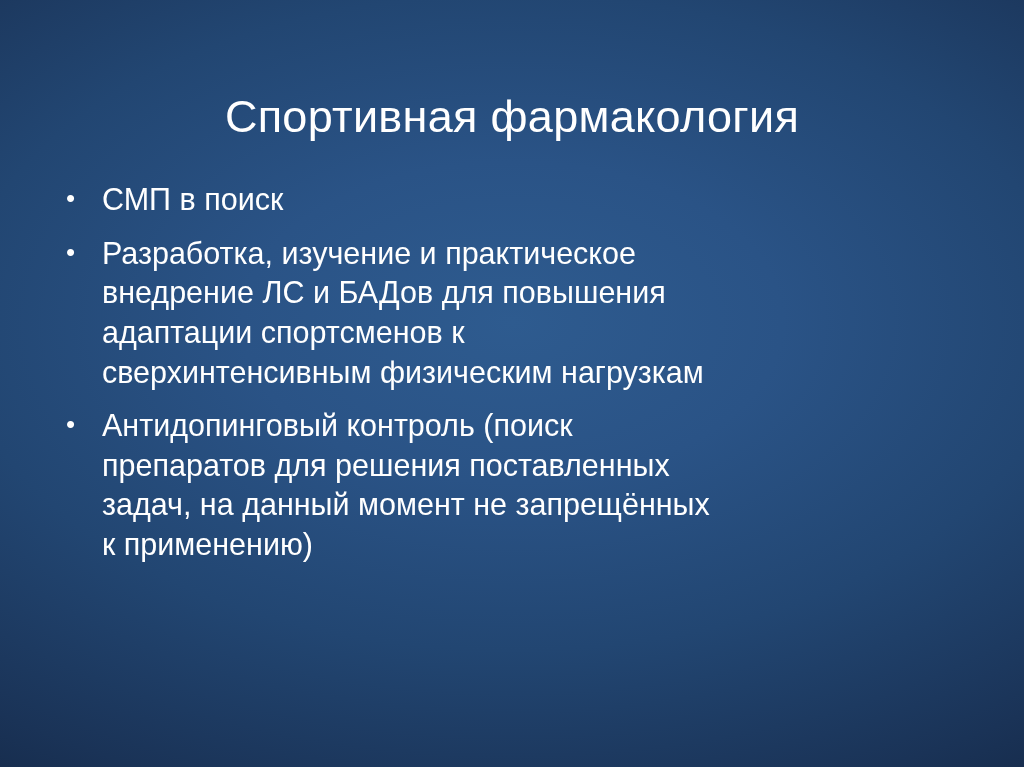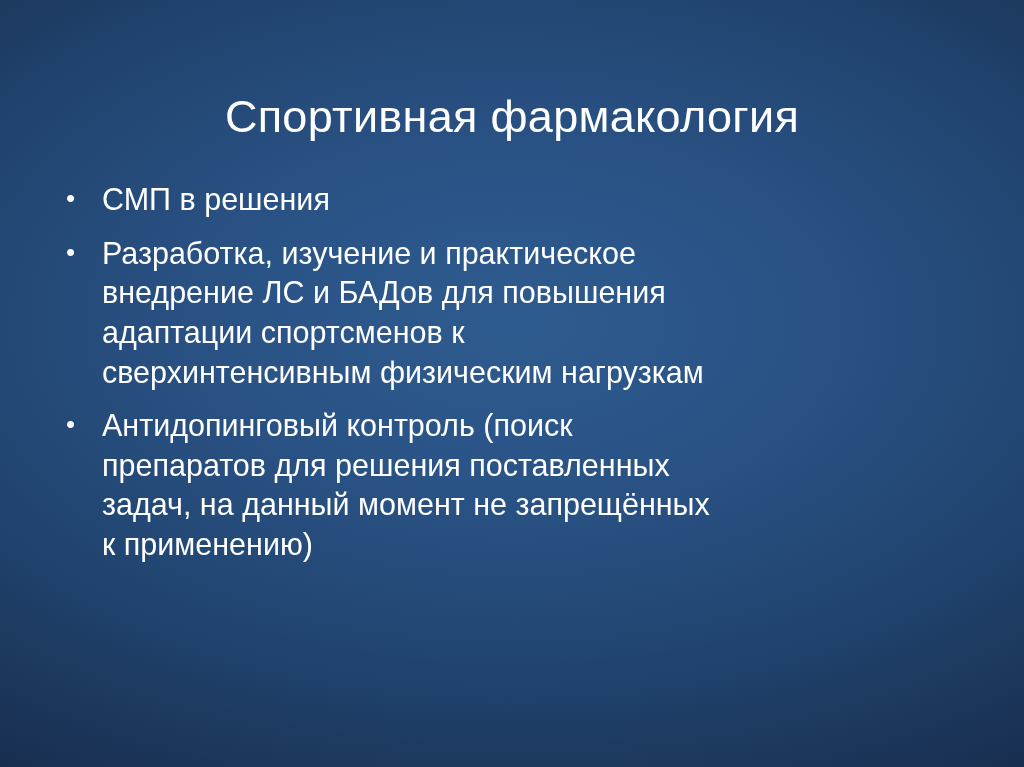--- a/index.html
+++ b/index.html
@@ -72,21 +72,21 @@
 <body>
 
 <div class="slide">
 
   <h1 class="slide-title">Спортивная фармакология</h1>
 
   <ul class="body-list">
 
     <li class="bullet-item">
       <span class="dot">•</span>
-      <span class="bullet-text">СМП в решения</span>
+      <span class="bullet-text">СМП в поиск</span>
     </li>
 
     <li class="bullet-item">
       <span class="dot">•</span>
       <span class="bullet-text">Разработка, изучение и практическое
 внедрение ЛС и БАДов для повышения
 адаптации спортсменов к
 сверхинтенсивным физическим нагрузкам</span>
     </li>
 

